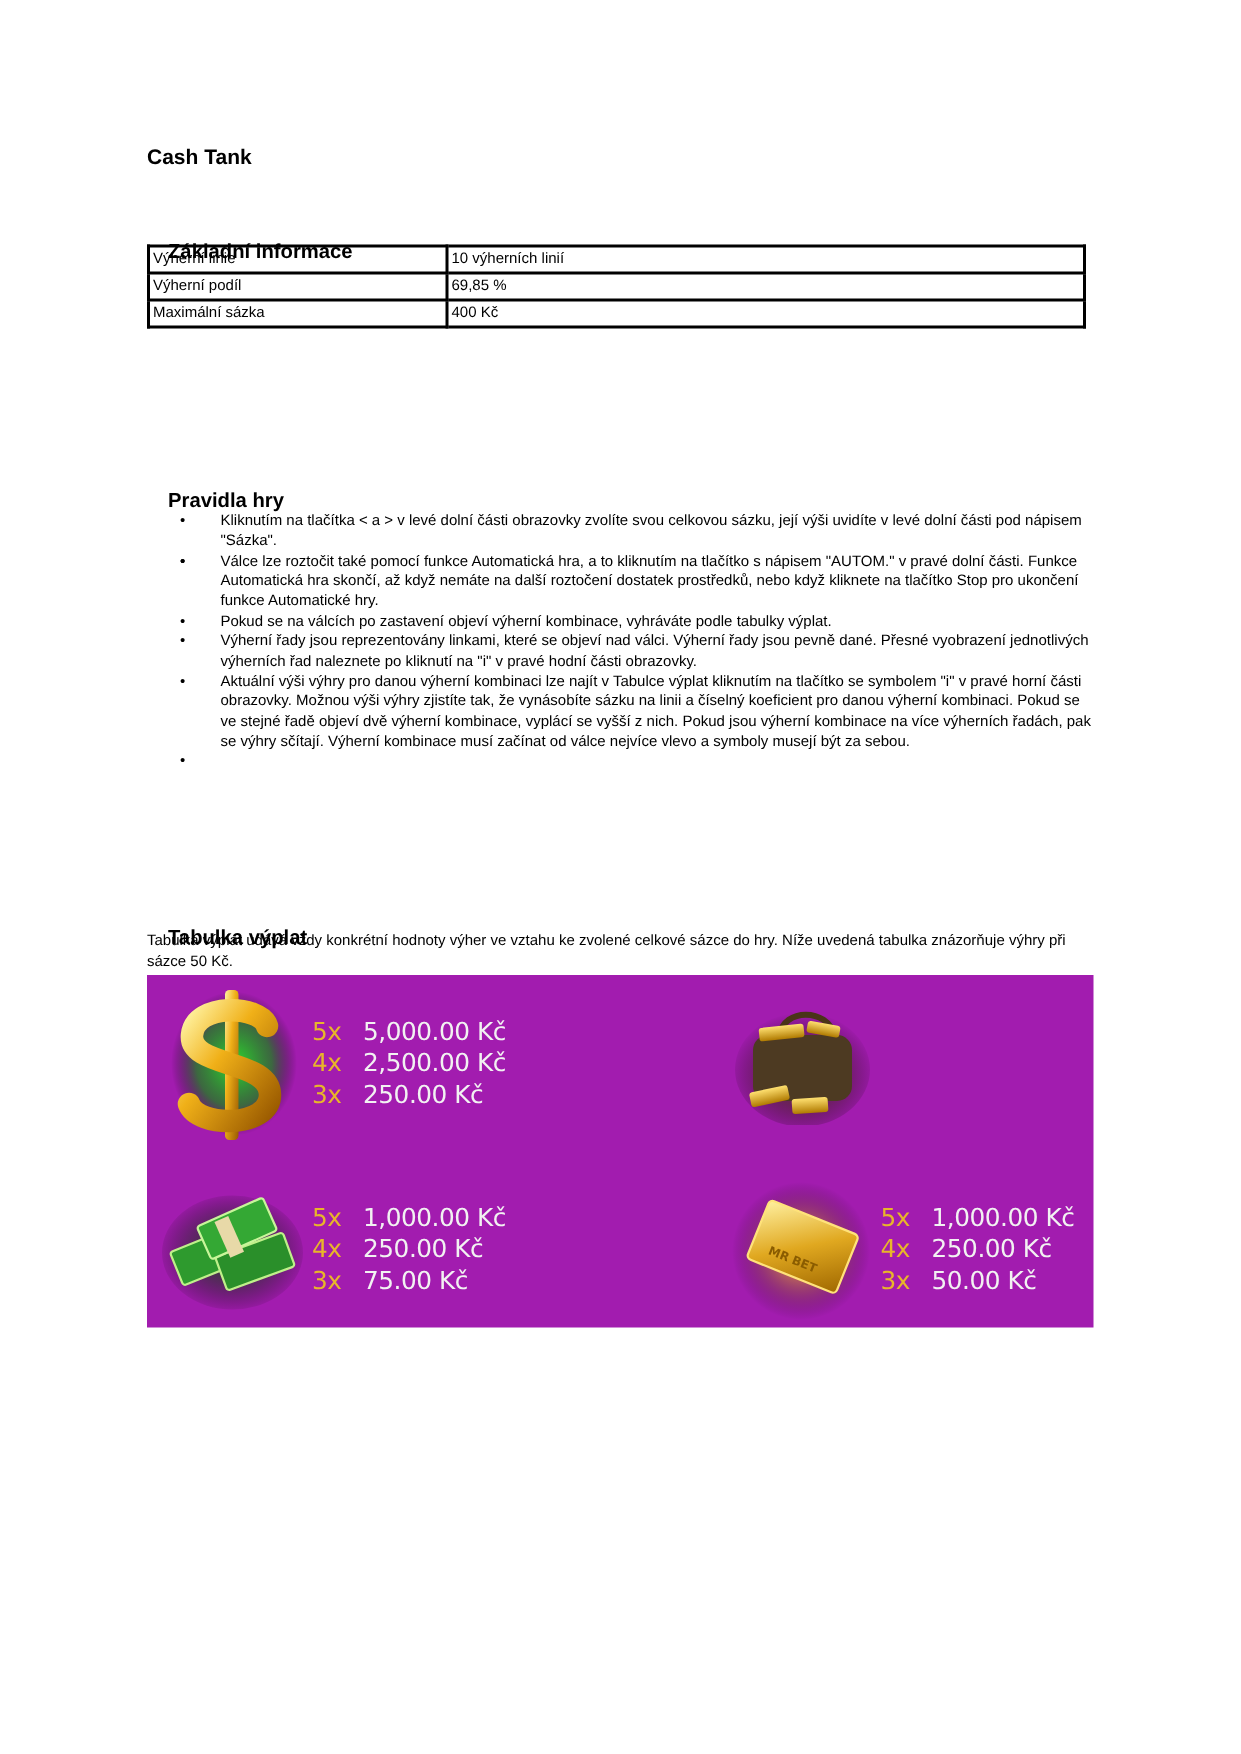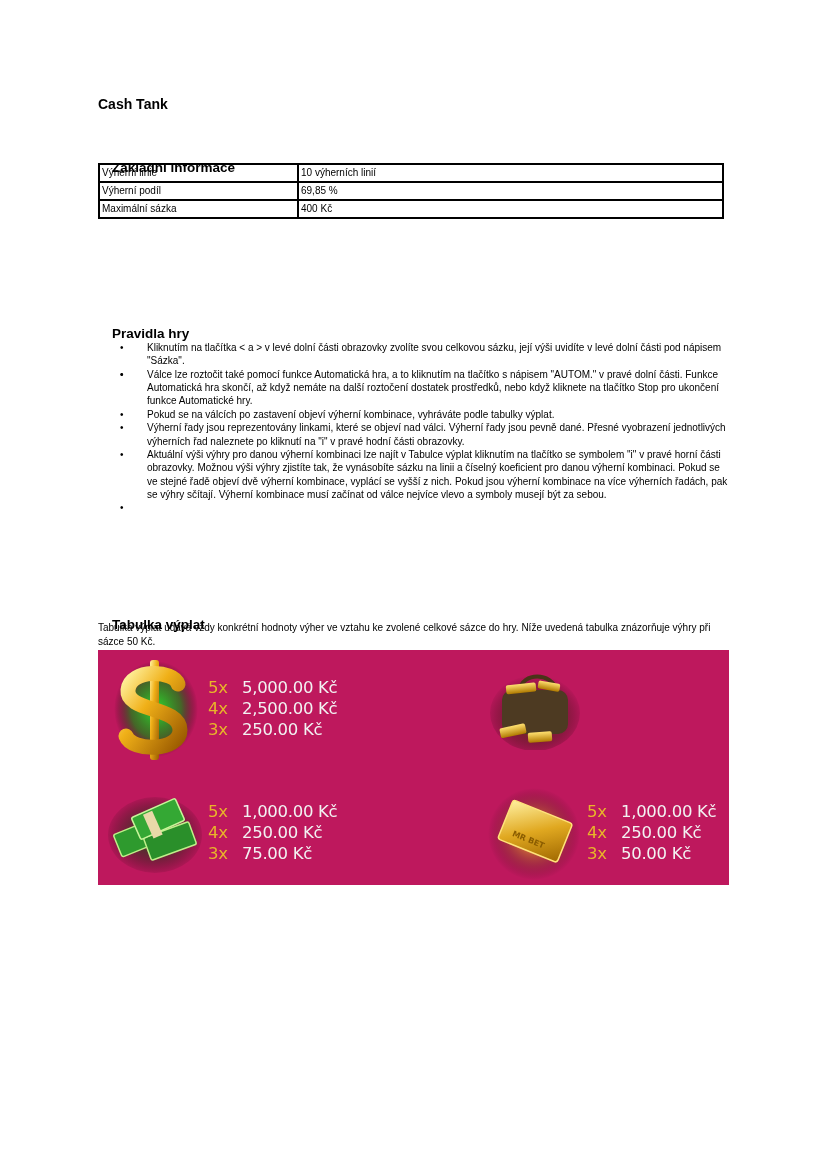--- a/index.html
+++ b/index.html
@@ -7,21 +7,21 @@
            font-family: "Liberation Sans", sans-serif; color: #000; }
     .page-title { position: absolute; left: 98px; top: 96px; font-size: 14px; font-weight: bold; margin: 0; }
     .h2 { position: absolute; left: 98px; font-size: 13.5px; font-weight: bold; margin: 14px; }
     .info-table { position: absolute; left: 98px; top: 163px; width: 626px; border-collapse: collapse; font-size: 10px; }
     .info-table td { border: 2px solid #000; padding: 0 2px; height: 16px; line-height: 16px; vertical-align: middle; }
     .info-table td.k { width: 193px; }
     .rules { position: absolute; left: 98px; top: 341px; width: 632px; margin: 0; padding: 0; list-style: none; font-size: 10px; line-height: 13.2px; }
     .rules li { position: relative; padding-left: 49px; margin: 0 0 0.4px 0; }
     .rules li .bullet { position: absolute; left: 22px; top: 0; font-size: 10px; }
     .intro { position: absolute; left: 98px; top: 621px; width: 620px; font-size: 10px; line-height: 13.5px; margin: 0; }
-    .paytable { position: absolute; left: 98px; top: 650px; width: 631px; height: 235px; background: #be185d; overflow: hidden; }
+    .paytable { position: absolute; left: 98px; top: 650px; width: 631px; height: 235px; background: #a21caf; overflow: hidden; }
     .sym { position: absolute; }
     .pays { position: absolute; font-size: 16.5px; line-height: 21px; color: #f2f2f2; font-family: "DejaVu Sans", sans-serif; letter-spacing: -0.3px; }
     .pays .row { white-space: nowrap; }
     .pays .mult { color: #e8b52a; display: inline-block; width: 34px; }
   </style>
 </head>
 <body>
 
 <h1 class="page-title">Cash Tank</h1>
 

